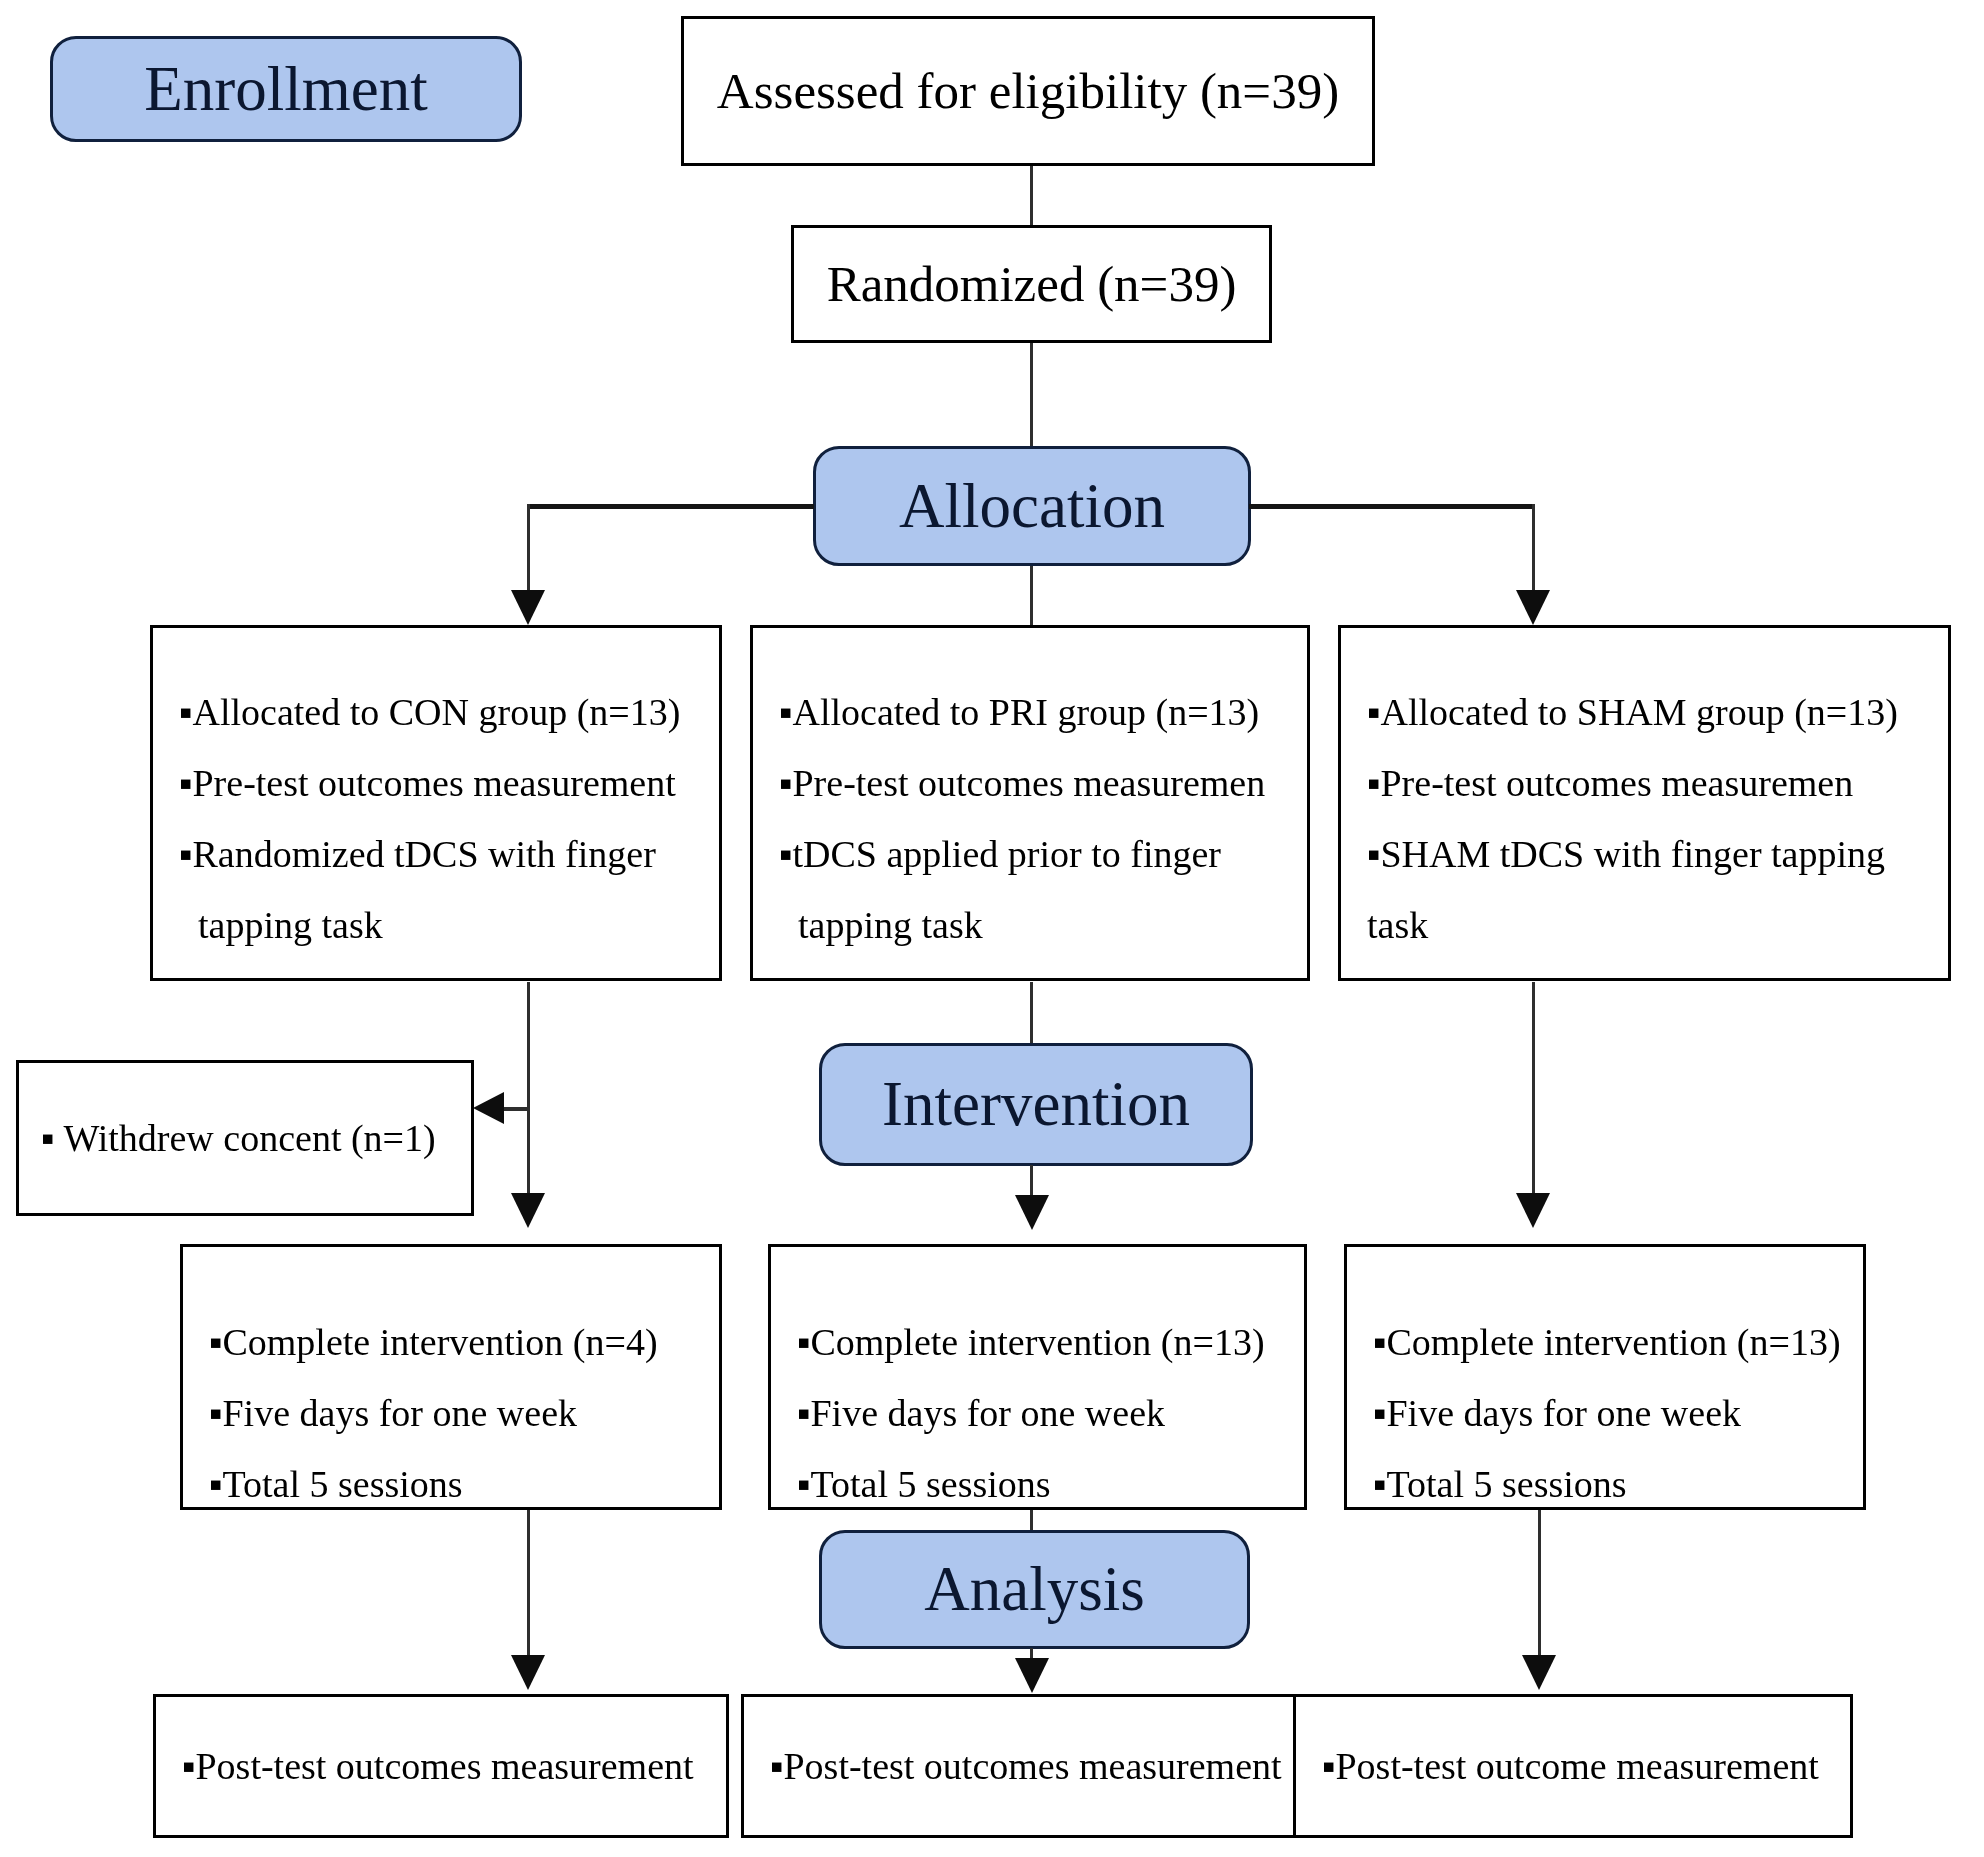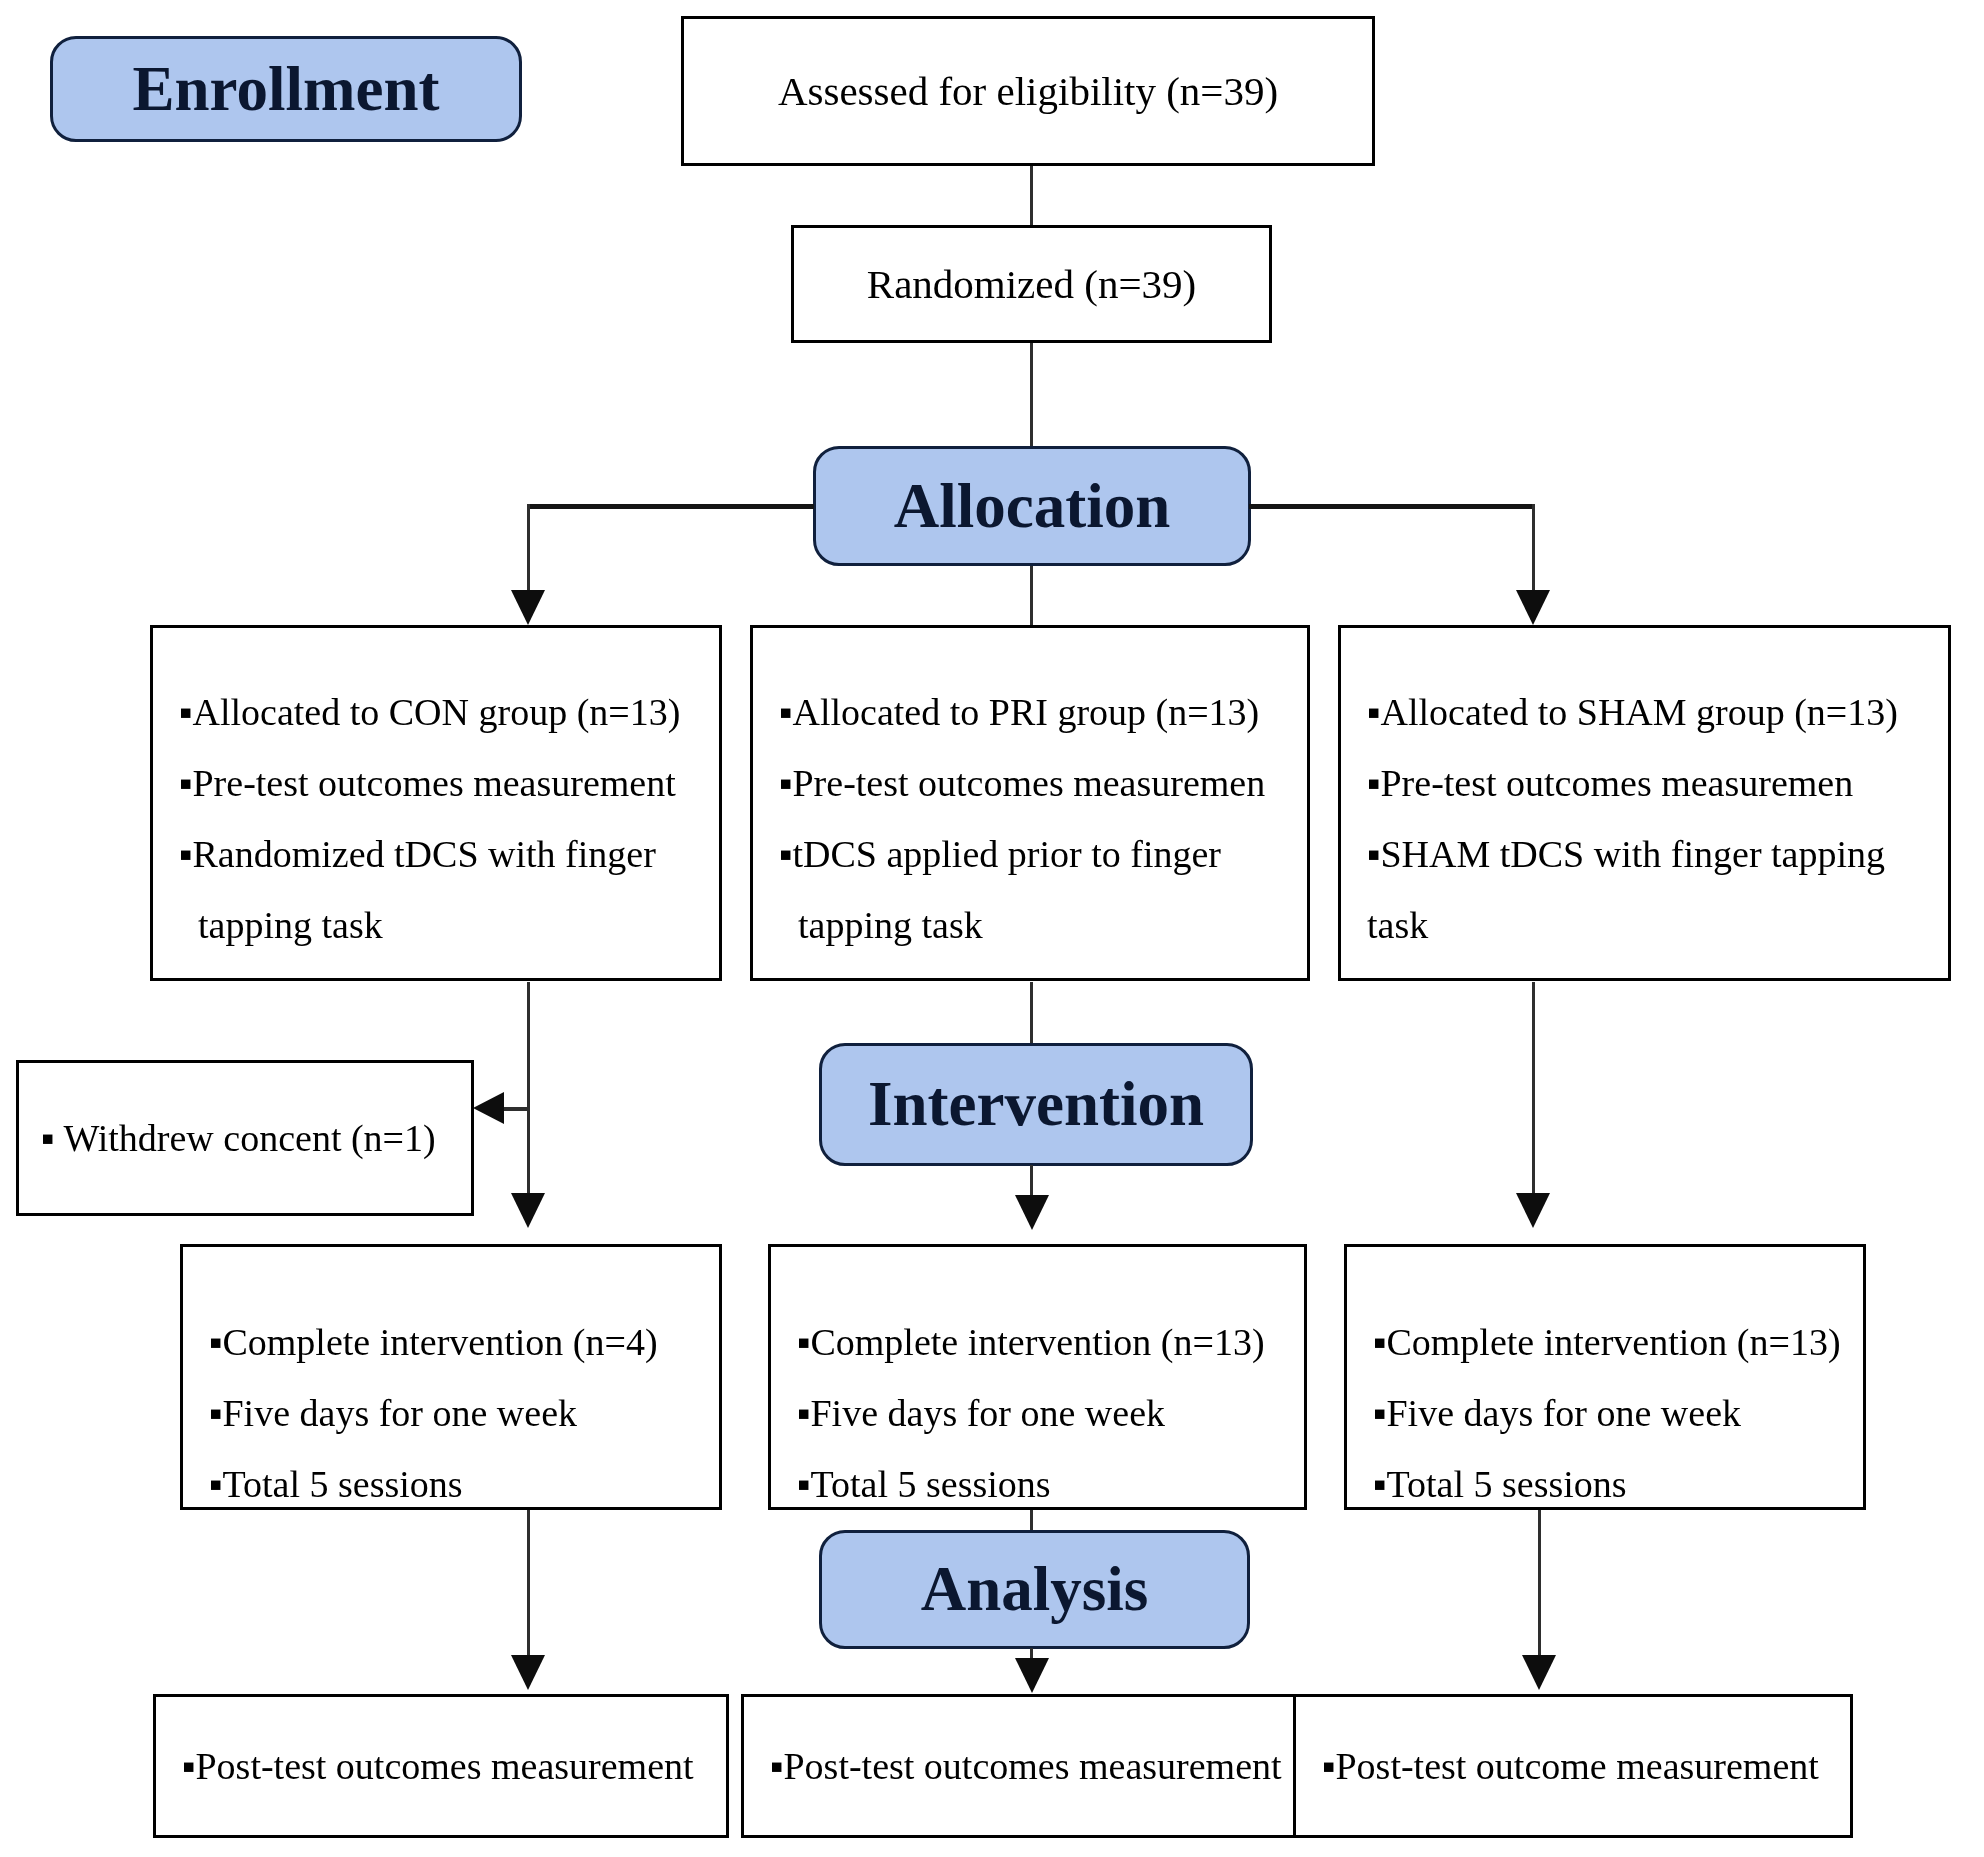--- a/index.html
+++ b/index.html
@@ -21,35 +21,34 @@
   .box{
     position:absolute;
     background:#fff;
     border:3.1px solid var(--box-border);
     box-sizing:border-box;
   }
   .center-box{
     display:flex;
     align-items:center;
     justify-content:center;
-    font-size:41px;
+    font-size:51px;
     text-align:center;
   }
   .badge{
     position:absolute;
     background:var(--badge-fill);
     border:3.8px solid var(--badge-border);
     border-radius:26px;
     box-sizing:border-box;
     display:flex;
     align-items:center;
     justify-content:center;
     font-size:63px;
     color:#0b1730;
-    font-weight:bold;
   }
   .bullet-box{
     font-size:38px;
     line-height:71px;
     white-space:pre-wrap;
     box-sizing:border-box;
   }
   .bullet-box .line{white-space:pre-wrap;}
   .vline{position:absolute;width:2.5px;background:var(--connector);}
   .hline{position:absolute;height:5px;background:#141414;}

